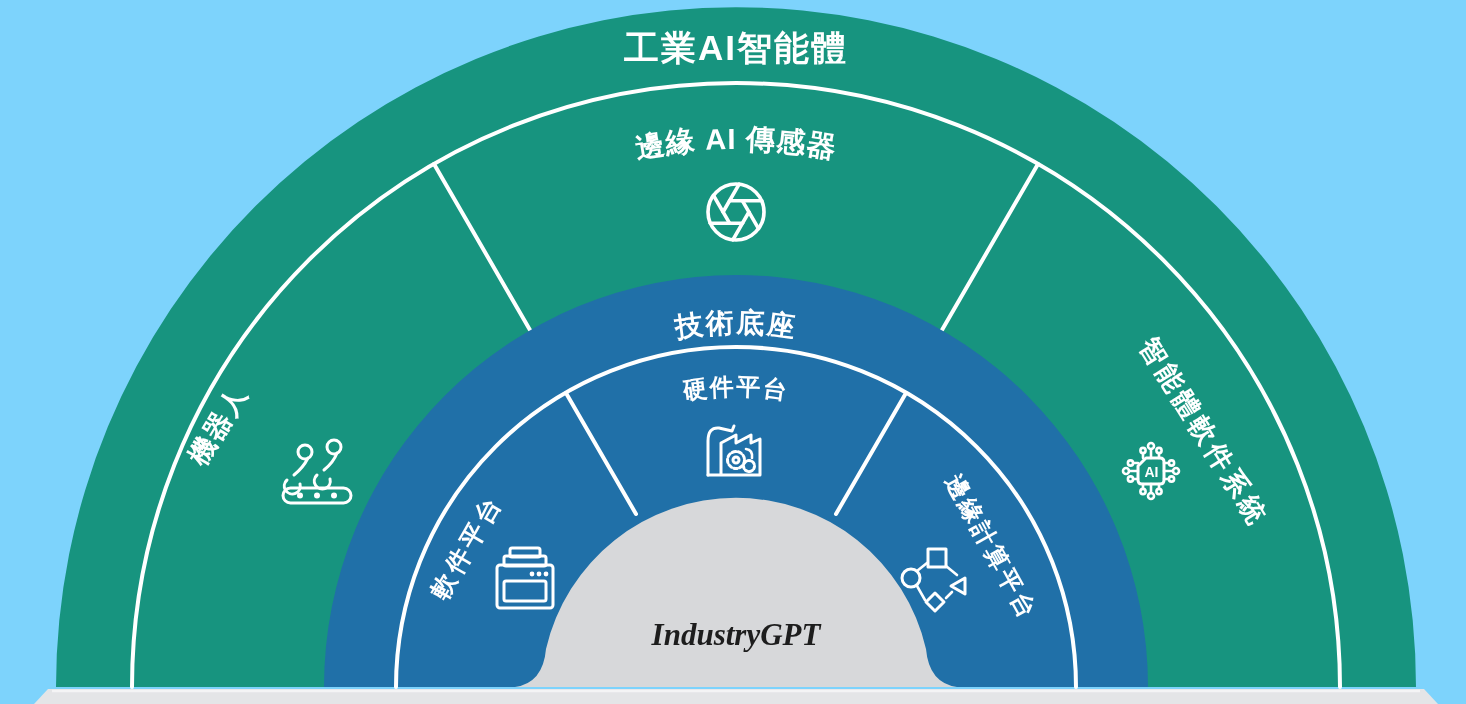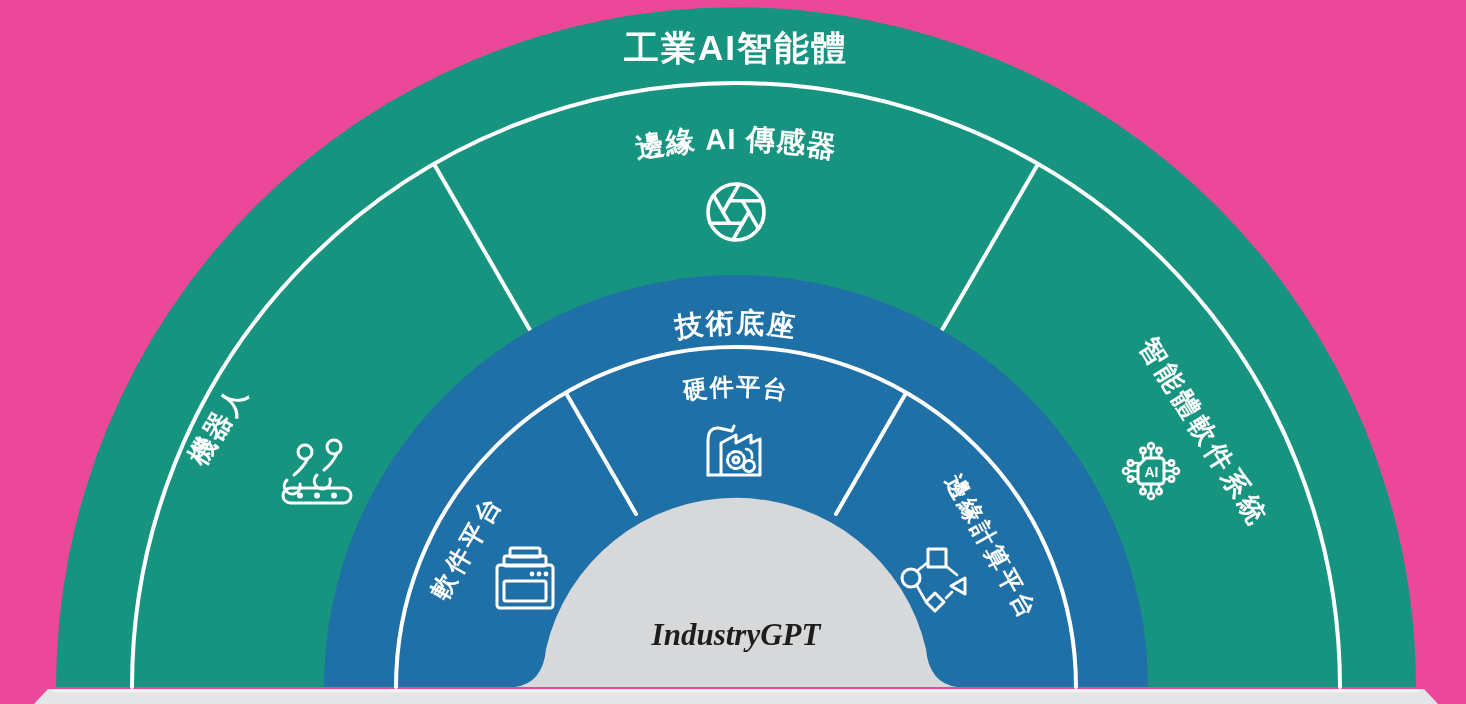--- a/index.html
+++ b/index.html
@@ -1,16 +1,16 @@
 <!DOCTYPE html>
 <html><head>
 <meta charset="utf-8">
 <style>
   html,body { margin:0; padding:0; background:#ffffff; }
-  .canvas-wrap { width:1466px; height:704px; position:relative; overflow:hidden; background:#ec4899; }
+  .canvas-wrap { width:1466px; height:704px; position:relative; overflow:hidden; background:#7dd3fc; }
   svg text { font-family:"Liberation Sans","DejaVu Sans",sans-serif; }
   .wlabel { fill:#ffffff; font-weight:bold; }
   .center-label { font-family:"Liberation Serif","DejaVu Serif",serif; font-style:italic; font-weight:bold; fill:#1d1d1d; }
   .ring-line { stroke:#ffffff; stroke-width:4; fill:none; stroke-linecap:round; }
   .icon { stroke:#ffffff; fill:none; stroke-width:3; stroke-linecap:round; stroke-linejoin:round; }
   .icon-thin { stroke:#ffffff; fill:none; stroke-width:2.6; stroke-linecap:round; stroke-linejoin:round; }
   .icon-dot { fill:#ffffff; stroke:none; }
 </style>
 </head>
 <body>

